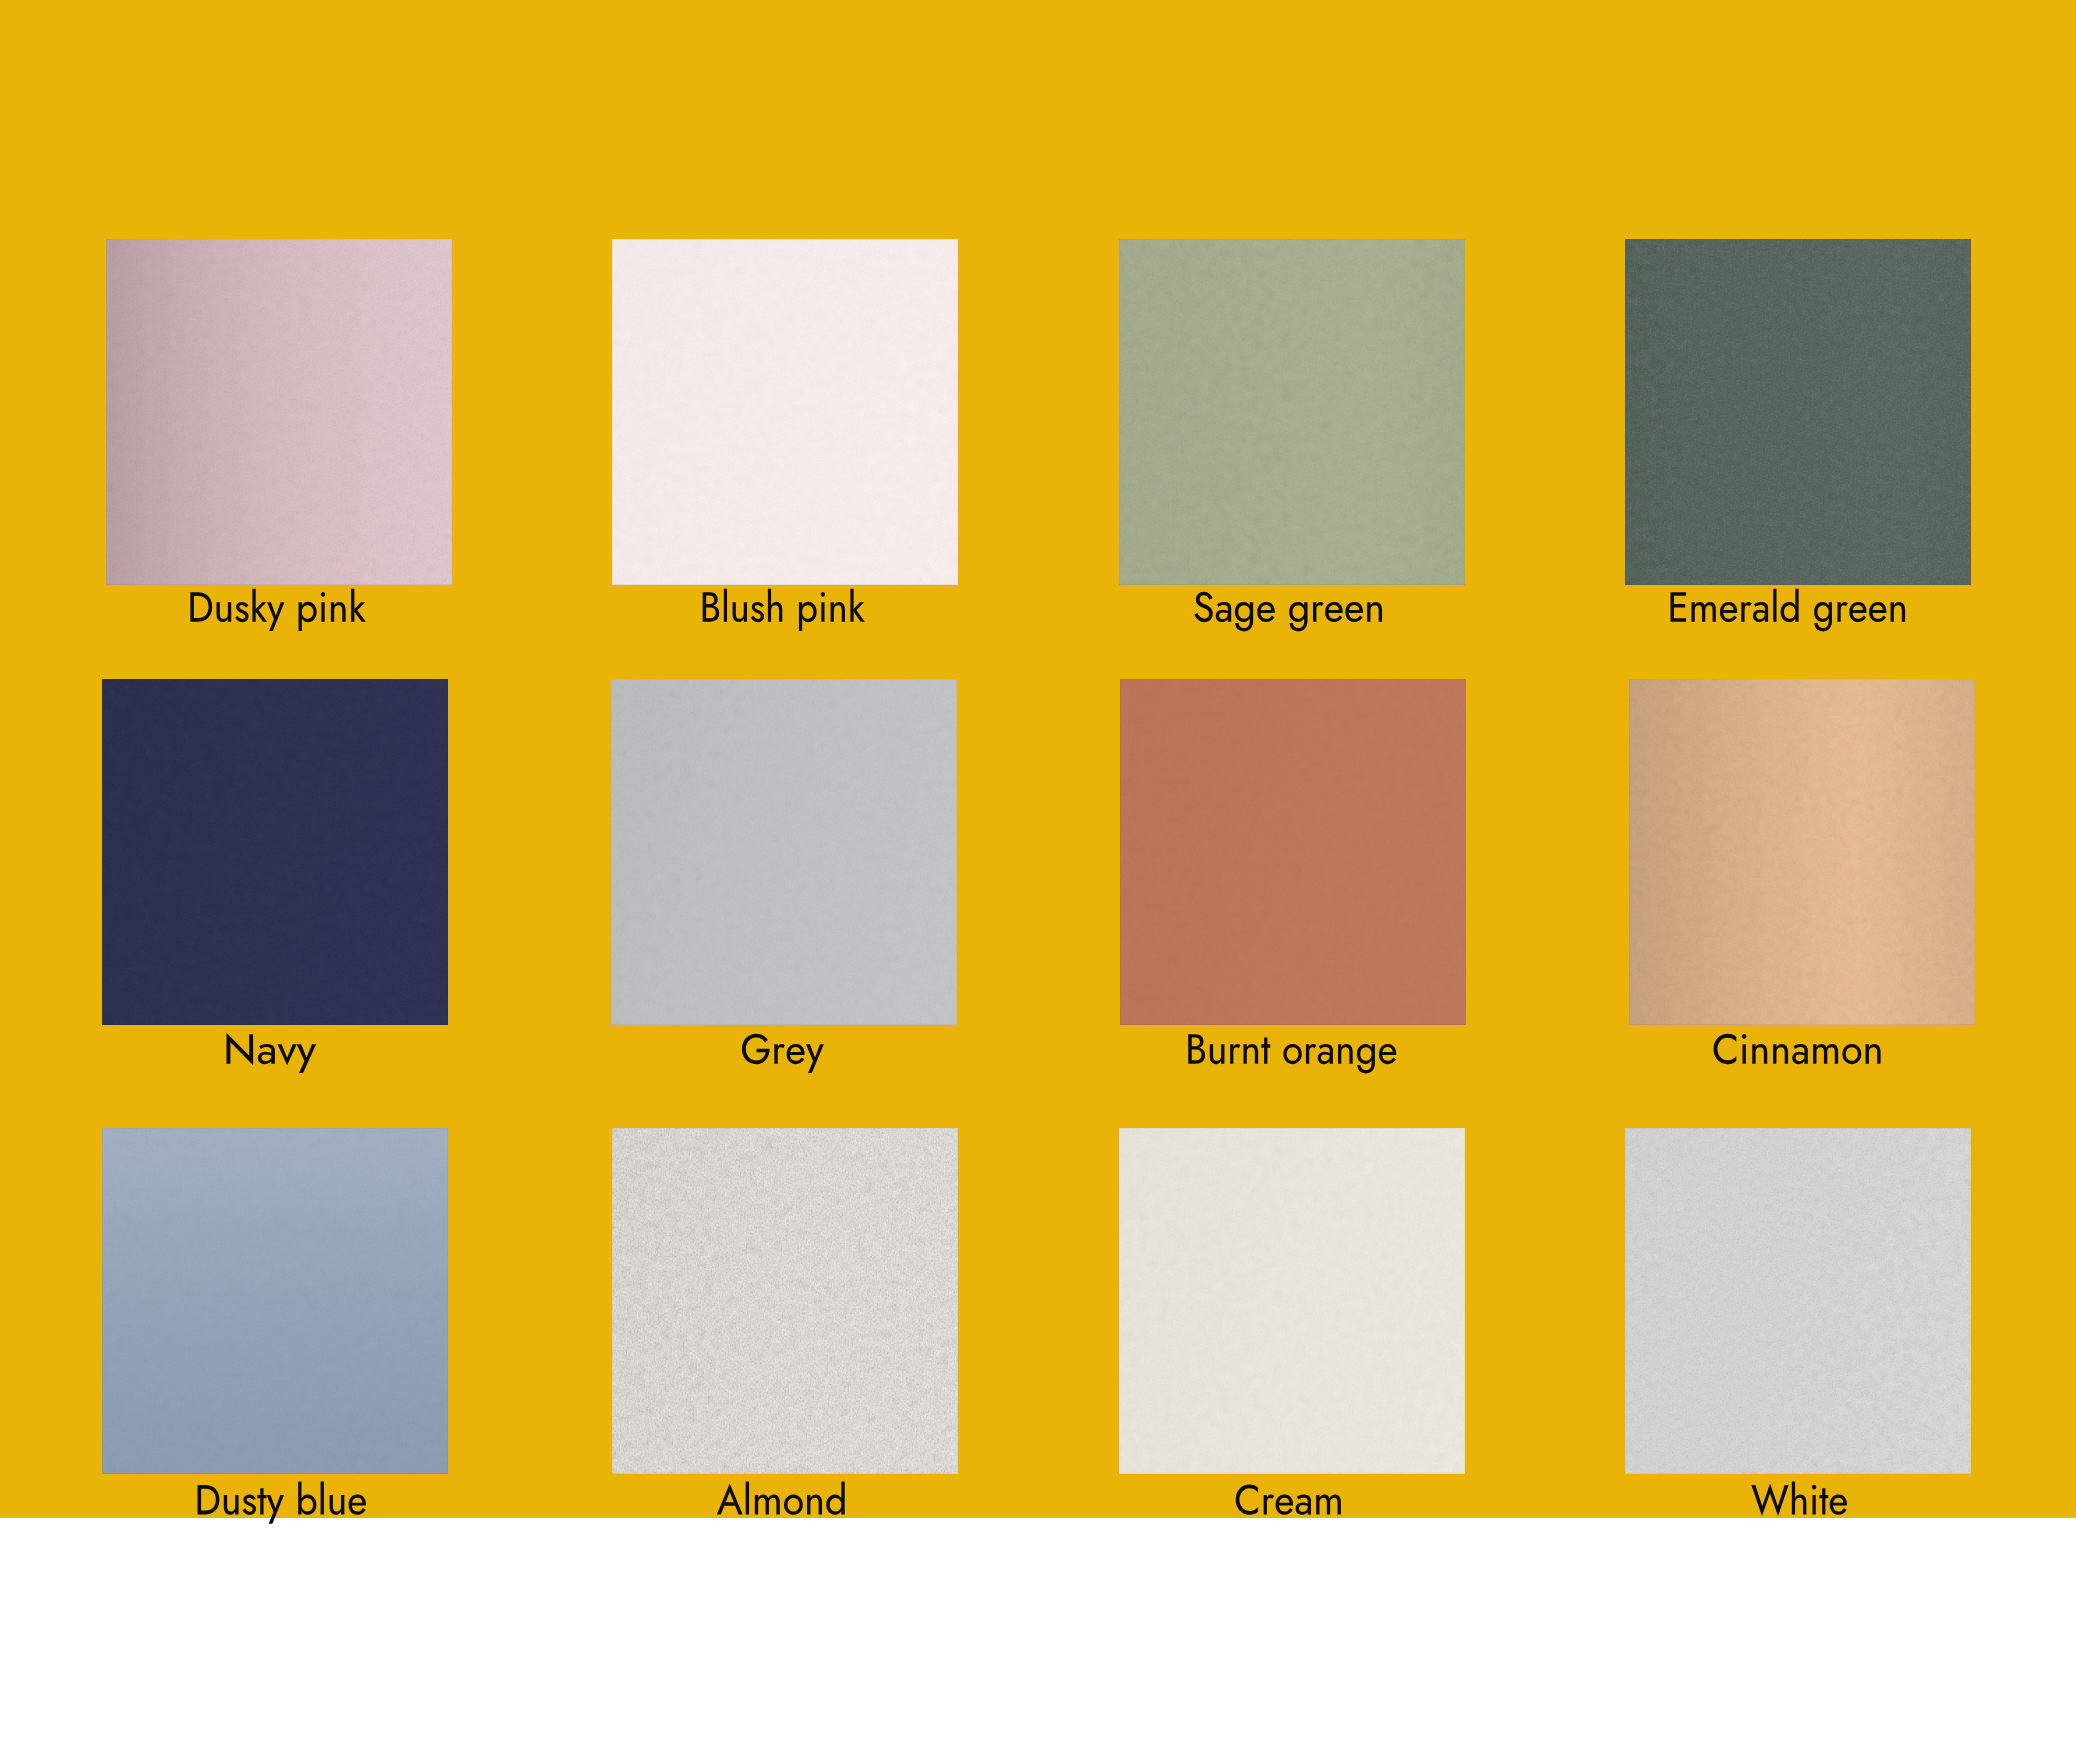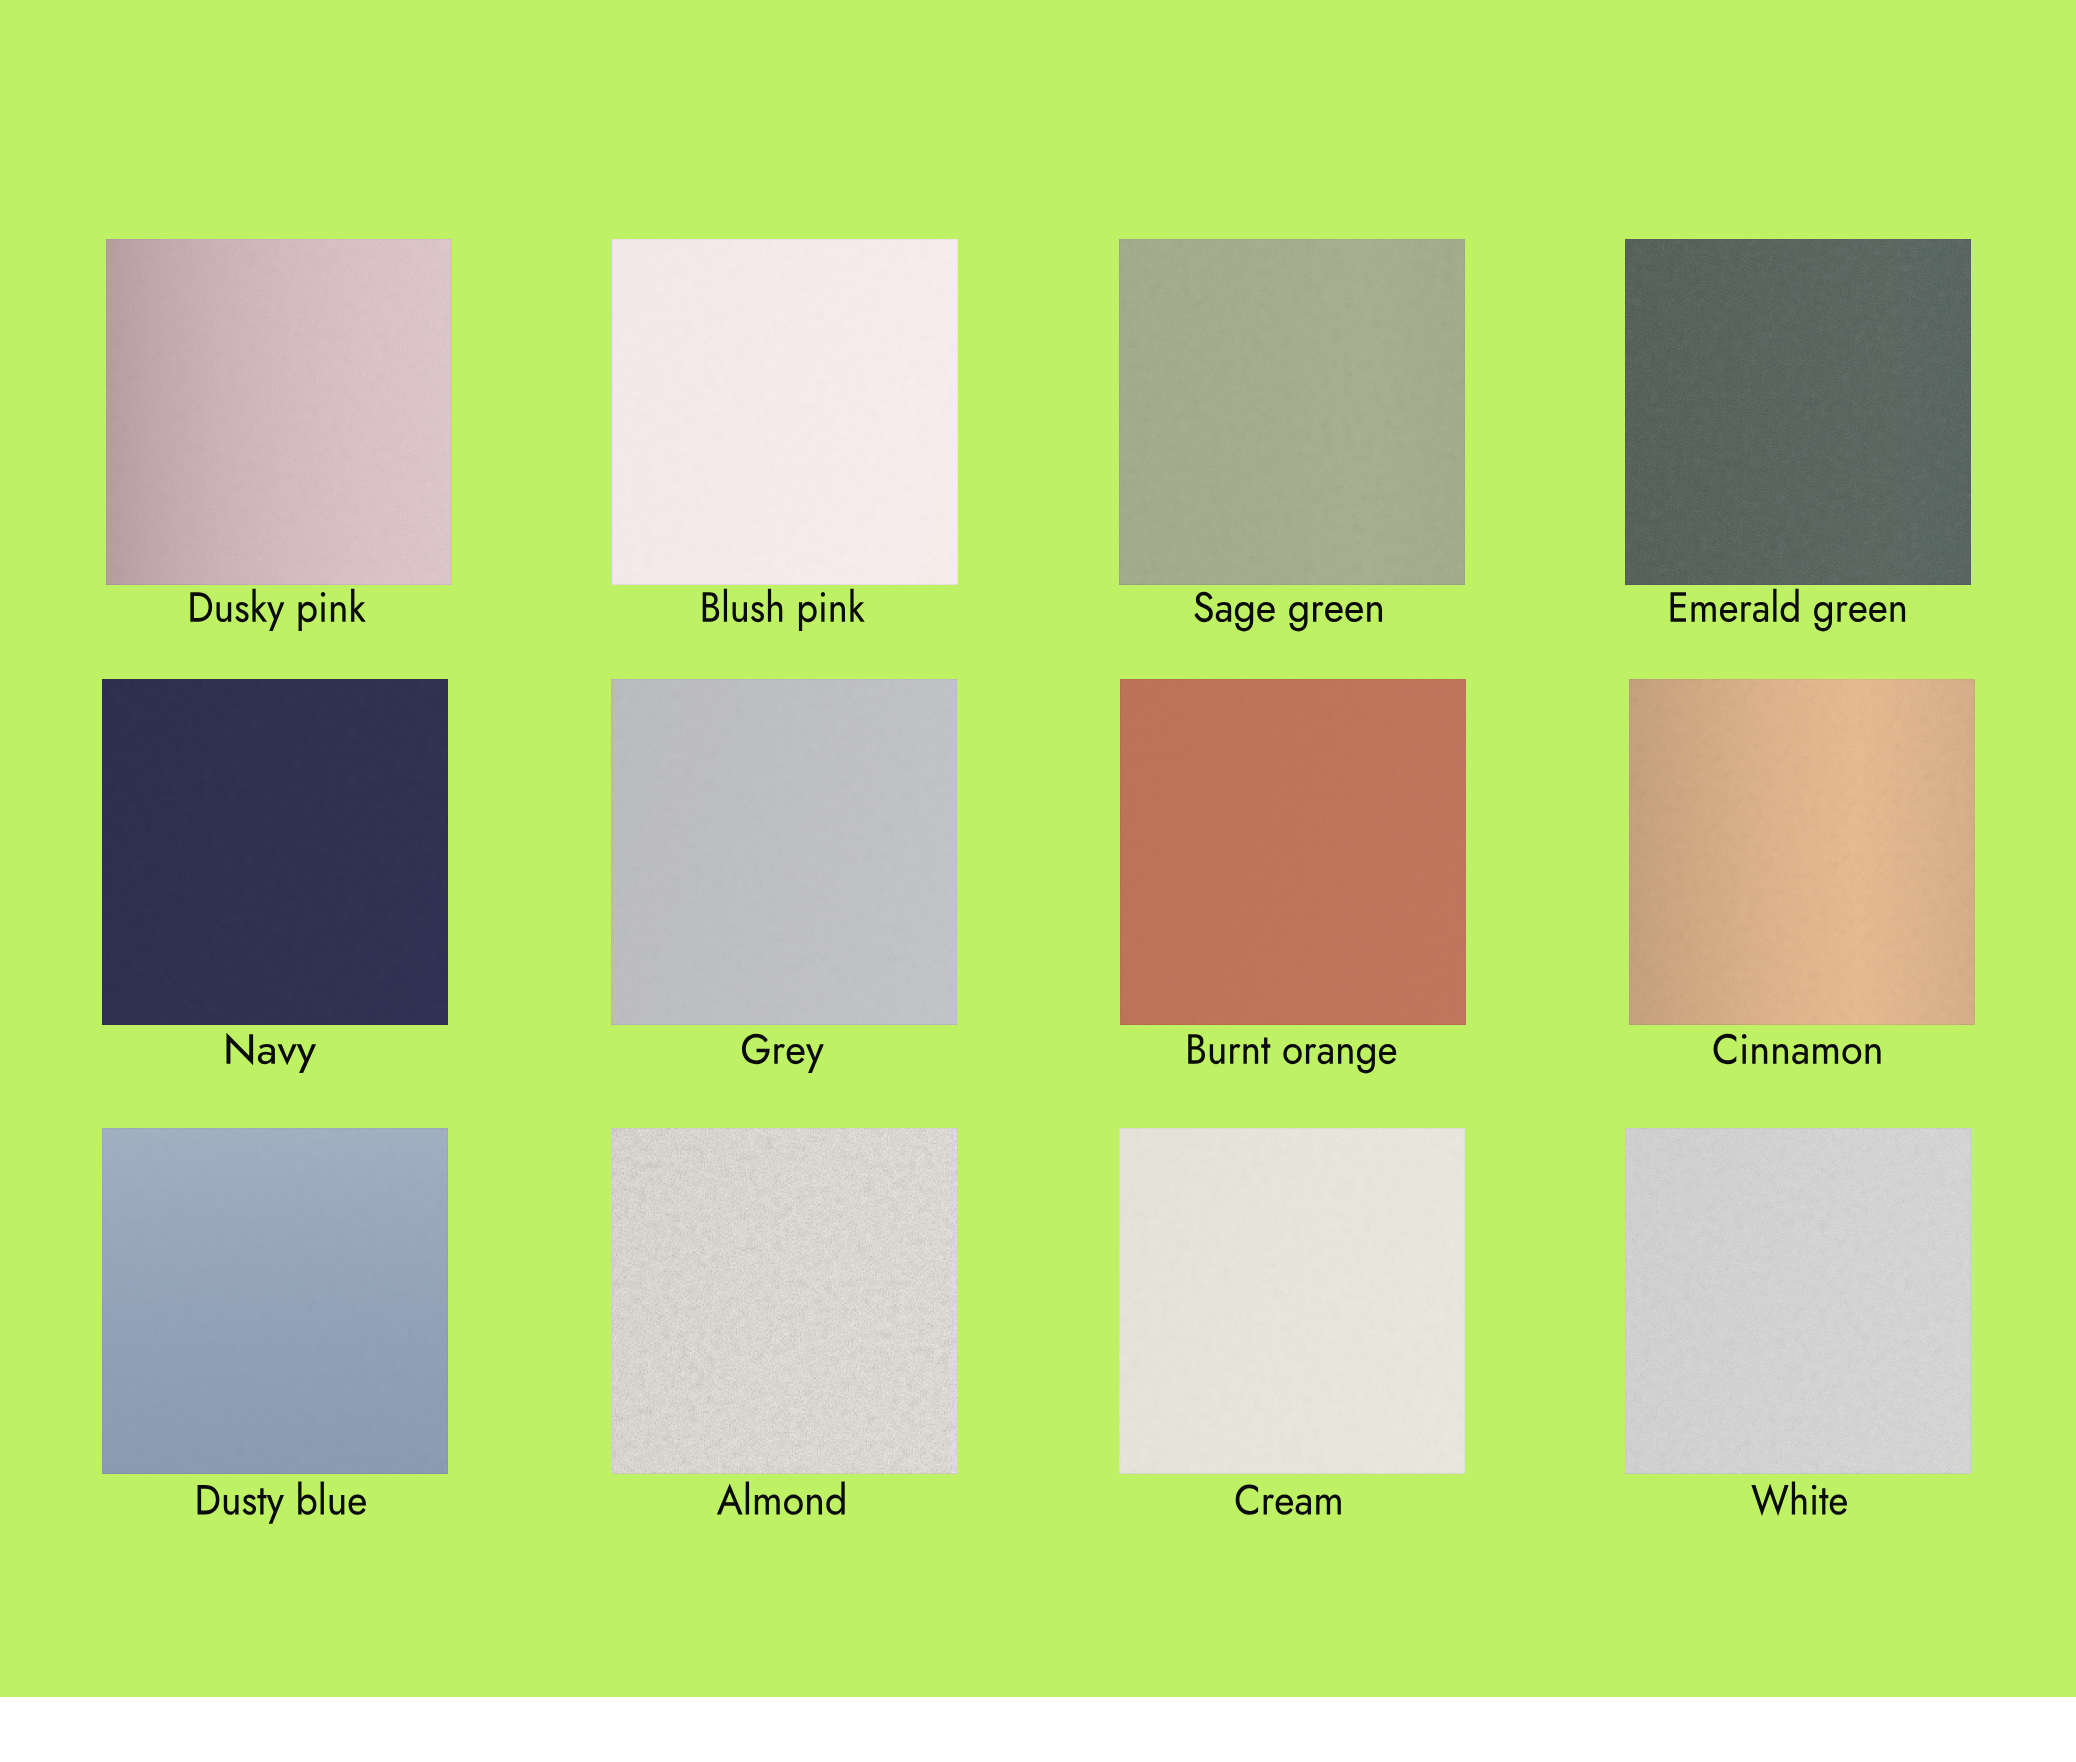--- a/index.html
+++ b/index.html
@@ -1,19 +1,19 @@
 <!DOCTYPE html>
 <html lang="en" style="font-size:8px"><head>
 <meta charset="utf-8">
 <title>Colour swatch palette</title>
 <style>
   html,body{margin:0;padding:0;background:#fff;}
   body{width:2077px;height:1763px;overflow:hidden;
        font-family:"Liberation Sans", sans-serif;}
-  #sheet{position:relative;width:2077px;height:1697px;background:#bef264;}
+  #sheet{position:relative;width:2077px;height:1518px;background:#eab308;}
   .swatch{position:absolute;overflow:hidden;box-shadow:inset 0 0 0 0.5px rgba(60,40,40,.07), inset 0 -1px 1px -0.5px rgba(60,40,40,.07);}
   .swatch .grain{position:absolute;left:0;top:0;display:block;pointer-events:none;}
   #labels{position:absolute;left:0;top:0;width:2077px;height:1763px;pointer-events:none;}
   #labels .lbl{fill:#0b0b0b;}
   #labels .lbl-txt{fill:#0b0b0b;fill-opacity:0;font-family:"Liberation Sans",sans-serif;font-size:84px;}
   #defs{position:absolute;width:0;height:0;overflow:hidden;}
   .sw-dusky-pink{left:106px;top:239px;width:346px;height:346px;background-color:#d2b9bd;background-image:linear-gradient(90deg,#b99fa4 0%, #c5aaae 13%, #d0b6ba 32%, #d9bec2 50%, #e0c6cb 75%, #e4cbd1 100%);}
   .sw-blush-pink{left:612px;top:239px;width:346px;height:346px;background-color:#f4eaea;background-image:linear-gradient(100deg,#f7eded 0%, #f9efef 55%, #faf1ef 100%);}
   .sw-sage-green{left:1119px;top:239px;width:346px;height:346px;background-color:#a6ad8f;background-image:linear-gradient(90deg,#a6af8e 0%, #a9b190 45%, #aab391 72%, #a6af8e 100%);}
   .sw-emerald-green{left:1625px;top:239px;width:346px;height:346px;background-color:#5a6660;background-image:linear-gradient(90deg,#4f5e54 0%, #53625b 45%, #56655e 78%, #52615c 100%);}

